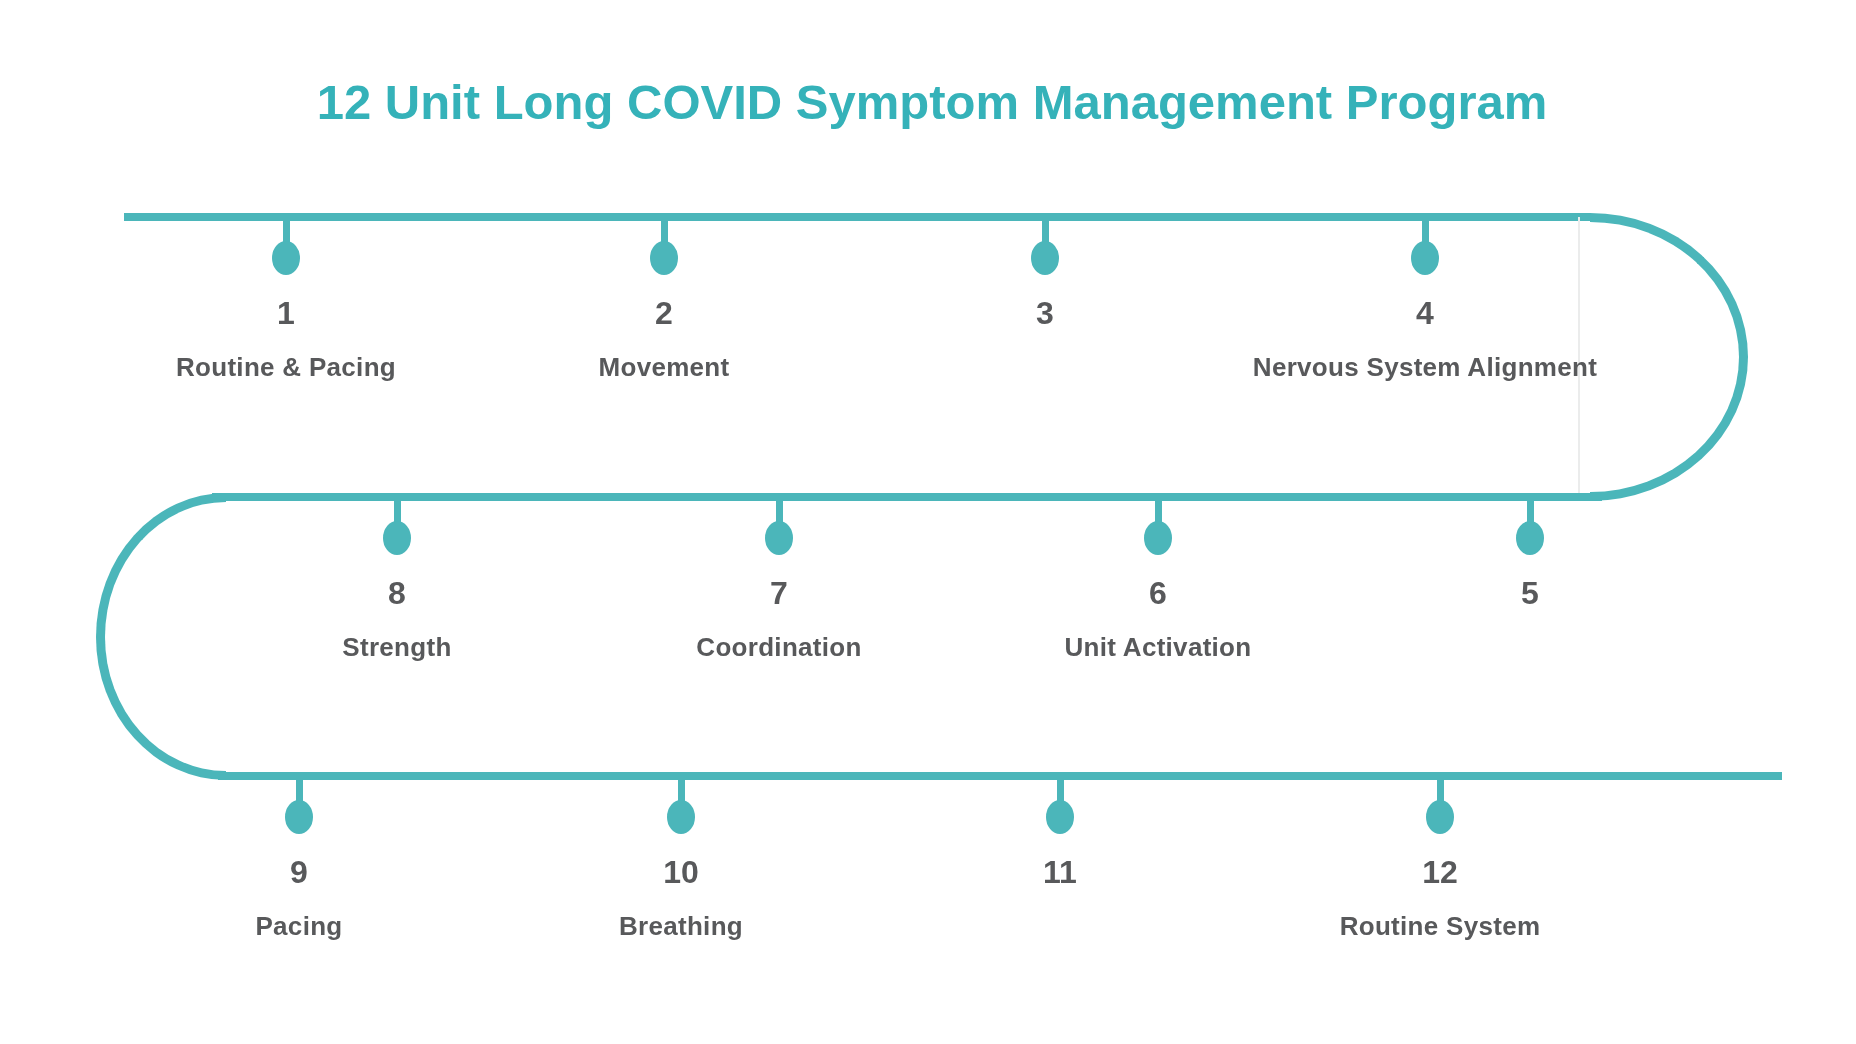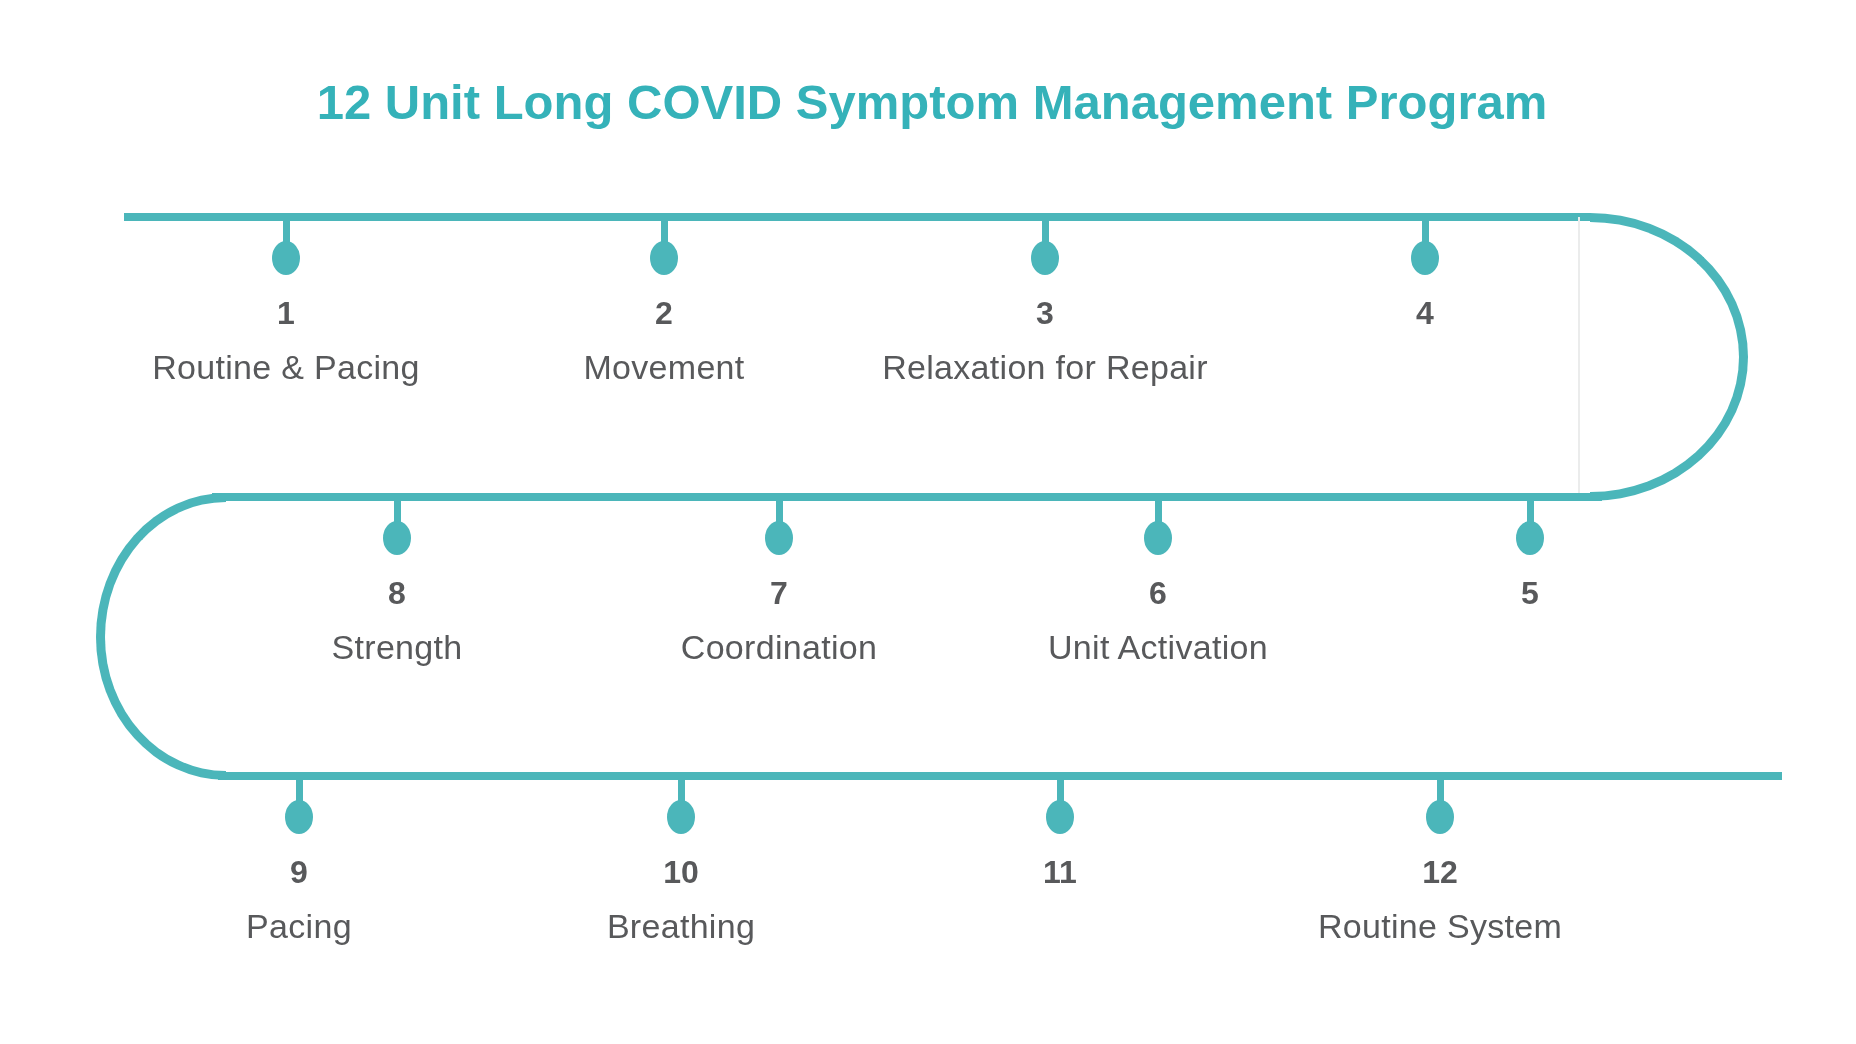--- a/index.html
+++ b/index.html
@@ -81,23 +81,23 @@
     background: var(--path);
   }
   .num {
     margin-top: 74px;
     font-size: 32px;
     line-height: 37px;
     font-weight: bold;
   }
   .label {
     margin-top: 12px;
-    font-size: 34px;
+    font-size: 26px;
     line-height: 46px;
-    font-weight: normal;
+    font-weight: bold;
     letter-spacing: 0.3px;
   }
 </style>
 </head>
 <body>
 
 <div class="canvas">
 
   <div class="title">12 Unit Long COVID Symptom Management Program</div>
 
@@ -117,26 +117,26 @@
   <div class="unit" style="left:664px; top:221px">
     <div class="stem"></div>
     <div class="dot"></div>
     <div class="num">2</div>
     <div class="label">Movement</div>
   </div>
   <div class="unit" style="left:1045px; top:221px">
     <div class="stem"></div>
     <div class="dot"></div>
     <div class="num">3</div>
-    <div class="label">Relaxation for Repair</div>
   </div>
   <div class="unit" style="left:1425px; top:221px">
     <div class="stem"></div>
     <div class="dot"></div>
     <div class="num">4</div>
+    <div class="label">Nervous System Alignment</div>
   </div>
 
   <div class="unit" style="left:397px; top:501px">
     <div class="stem"></div>
     <div class="dot"></div>
     <div class="num">8</div>
     <div class="label">Strength</div>
   </div>
   <div class="unit" style="left:779px; top:501px">
     <div class="stem"></div>

